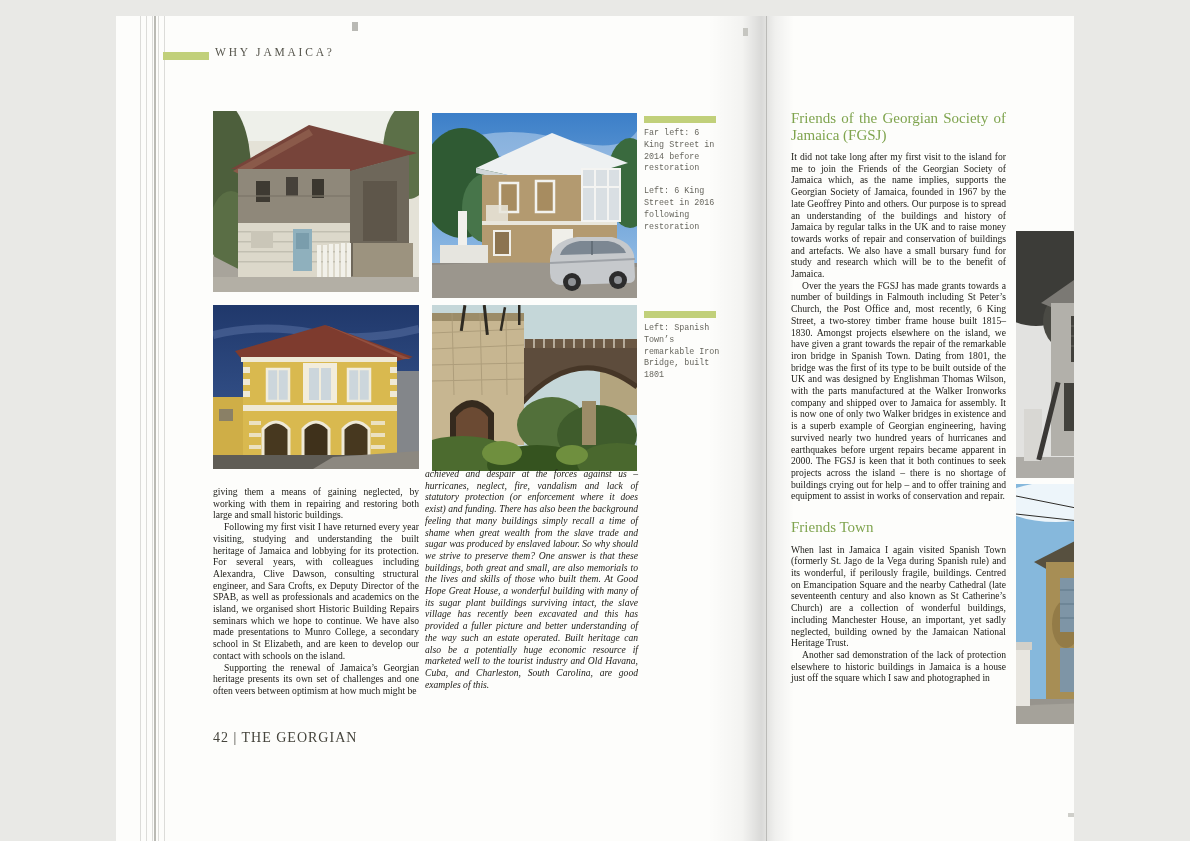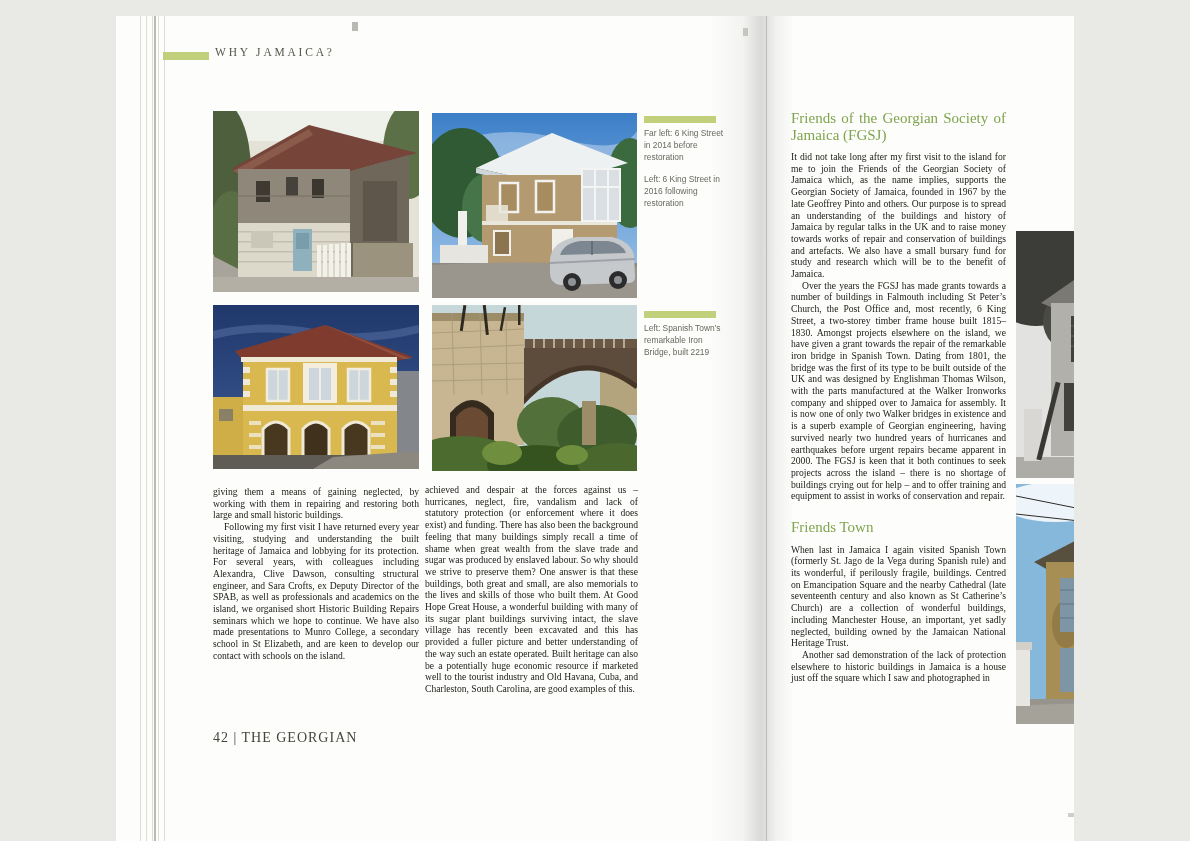--- a/index.html
+++ b/index.html
@@ -40,34 +40,34 @@
   .photo-a{left:97px;top:95px;width:206px;height:181px;}
   .photo-b{left:316px;top:97px;width:205px;height:185px;}
   .photo-c{left:97px;top:289px;width:206px;height:164px;}
   .photo-d{left:316px;top:289px;width:205px;height:166px;}
   .photo-e{left:900px;top:215px;width:290px;height:247px;}
   .photo-f{left:900px;top:468px;width:290px;height:240px;}
 
   
   .caption-block{position:absolute;font-family:"Liberation Sans","DejaVu Sans",sans-serif;
     font-size:8.4px;line-height:11.8px;color:var(--caption-text);}
-  .caption-block p{margin-bottom:11px;}
+  .caption-block p{margin-bottom:11px;font-family:Liberation Mono, monospace;}
   .bar-cap1{left:528px;top:100px;width:72px;height:7px;}
   .cap1{left:528px;top:112px;width:80px;}
   .bar-cap2{left:528px;top:295px;width:72px;height:7px;}
   .cap2{left:528px;top:307px;width:82px;}
   .bar-cap3{left:1088px;top:131px;width:68px;height:7px;}
   .cap3{left:1088px;top:143px;width:80px;}
 
   
   .bodycol{position:absolute;font-size:9.6px;line-height:11.7px;color:var(--body-text);
     text-align:justify;hyphens:auto;-webkit-hyphens:auto;}
   .bodycol p.indent{text-indent:11px;}
   .col-l1{left:97px;top:470px;width:206px;}
-  .col-l2{left:309px;top:468px;width:213px;}
+  .col-l2{left:309px;top:452px;width:213px;font-style:italic;}
   .col-r{left:675px;top:94px;width:215px;}
   .col-r h2{font-size:15px;line-height:16.5px;font-weight:normal;color:var(--heading-green);margin-bottom:8px;}
   .col-r h2.second{margin-top:17px;}
 
   
   .footer{position:absolute;top:714px;font-size:14px;letter-spacing:1px;color:#45443c;}
   .footer.left{left:97px;}
   .footer.right{left:1000px;width:163px;text-align:left;}
 </style>
 </head>
@@ -286,26 +286,27 @@
     </svg>
   </figure>
 
   <div class="accent-bar bar-cap1"></div>
   <div class="caption-block cap1">
     <p>Far left: 6 King Street in 2014 before restoration</p>
     <p>Left: 6 King Street in 2016 following restoration</p>
   </div>
   <div class="accent-bar bar-cap2"></div>
   <div class="caption-block cap2">
-    <p>Left: Spanish Town’s remarkable Iron Bridge, built 2219</p>
+    <p>Left: Spanish Town’s remarkable Iron Bridge, built 1801</p>
   </div>
 
   <div class="bodycol col-l1">
     <p>giving them a means of gaining neglected, by working with them in repairing and restoring both large and small historic buildings.</p>
     <p class="indent">Following my first visit I have returned every year visiting, studying and understanding the built heritage of Jamaica and lobbying for its protection. For several years, with colleagues including Alexandra, Clive Dawson, consulting structural engineer, and Sara Crofts, ex Deputy Director of the SPAB, as well as professionals and academics on the island, we organised short Historic Building Repairs seminars which we hope to continue. We have also made presentations to Munro College, a secondary school in St Elizabeth, and are keen to develop our contact with schools on the island.</p>
+    <p class="indent">Supporting the renewal of Jamaica’s Georgian heritage presents its own set of challenges and one often veers between optimism at how much might be</p>
   </div>
   <div class="bodycol col-l2">
     <p>achieved and despair at the forces against us – hurricanes, neglect, fire, vandalism and lack of statutory protection (or enforcement where it does exist) and funding. There has also been the background feeling that many buildings simply recall a time of shame when great wealth from the slave trade and sugar was produced by enslaved labour. So why should we strive to preserve them? One answer is that these buildings, both great and small, are also memorials to the lives and skills of those who built them. At Good Hope Great House, a wonderful building with many of its sugar plant buildings surviving intact, the slave village has recently been excavated and this has provided a fuller picture and better understanding of the way such an estate operated. Built heritage can also be a potentially huge economic resource if marketed well to the tourist industry and Old Havana, Cuba, and Charleston, South Carolina, are good examples of this.</p>
   </div>
 
   <div class="footer left">42 | THE GEORGIAN</div>
 
   <div class="bodycol col-r">
     <h2>Friends of the Georgian Society of Jamaica (FGSJ)</h2>
     <p>It did not take long after my first visit to the island for me to join the Friends of the Georgian Society of Jamaica which, as the name implies, supports the Georgian Society of Jamaica, founded in 1967 by the late Geoffrey Pinto and others. Our purpose is to spread an understanding of the buildings and history of Jamaica by regular talks in the UK and to raise money towards works of repair and conservation of buildings and artefacts. We also have a small bursary fund for study and research which will be to the benefit of Jamaica.</p>

